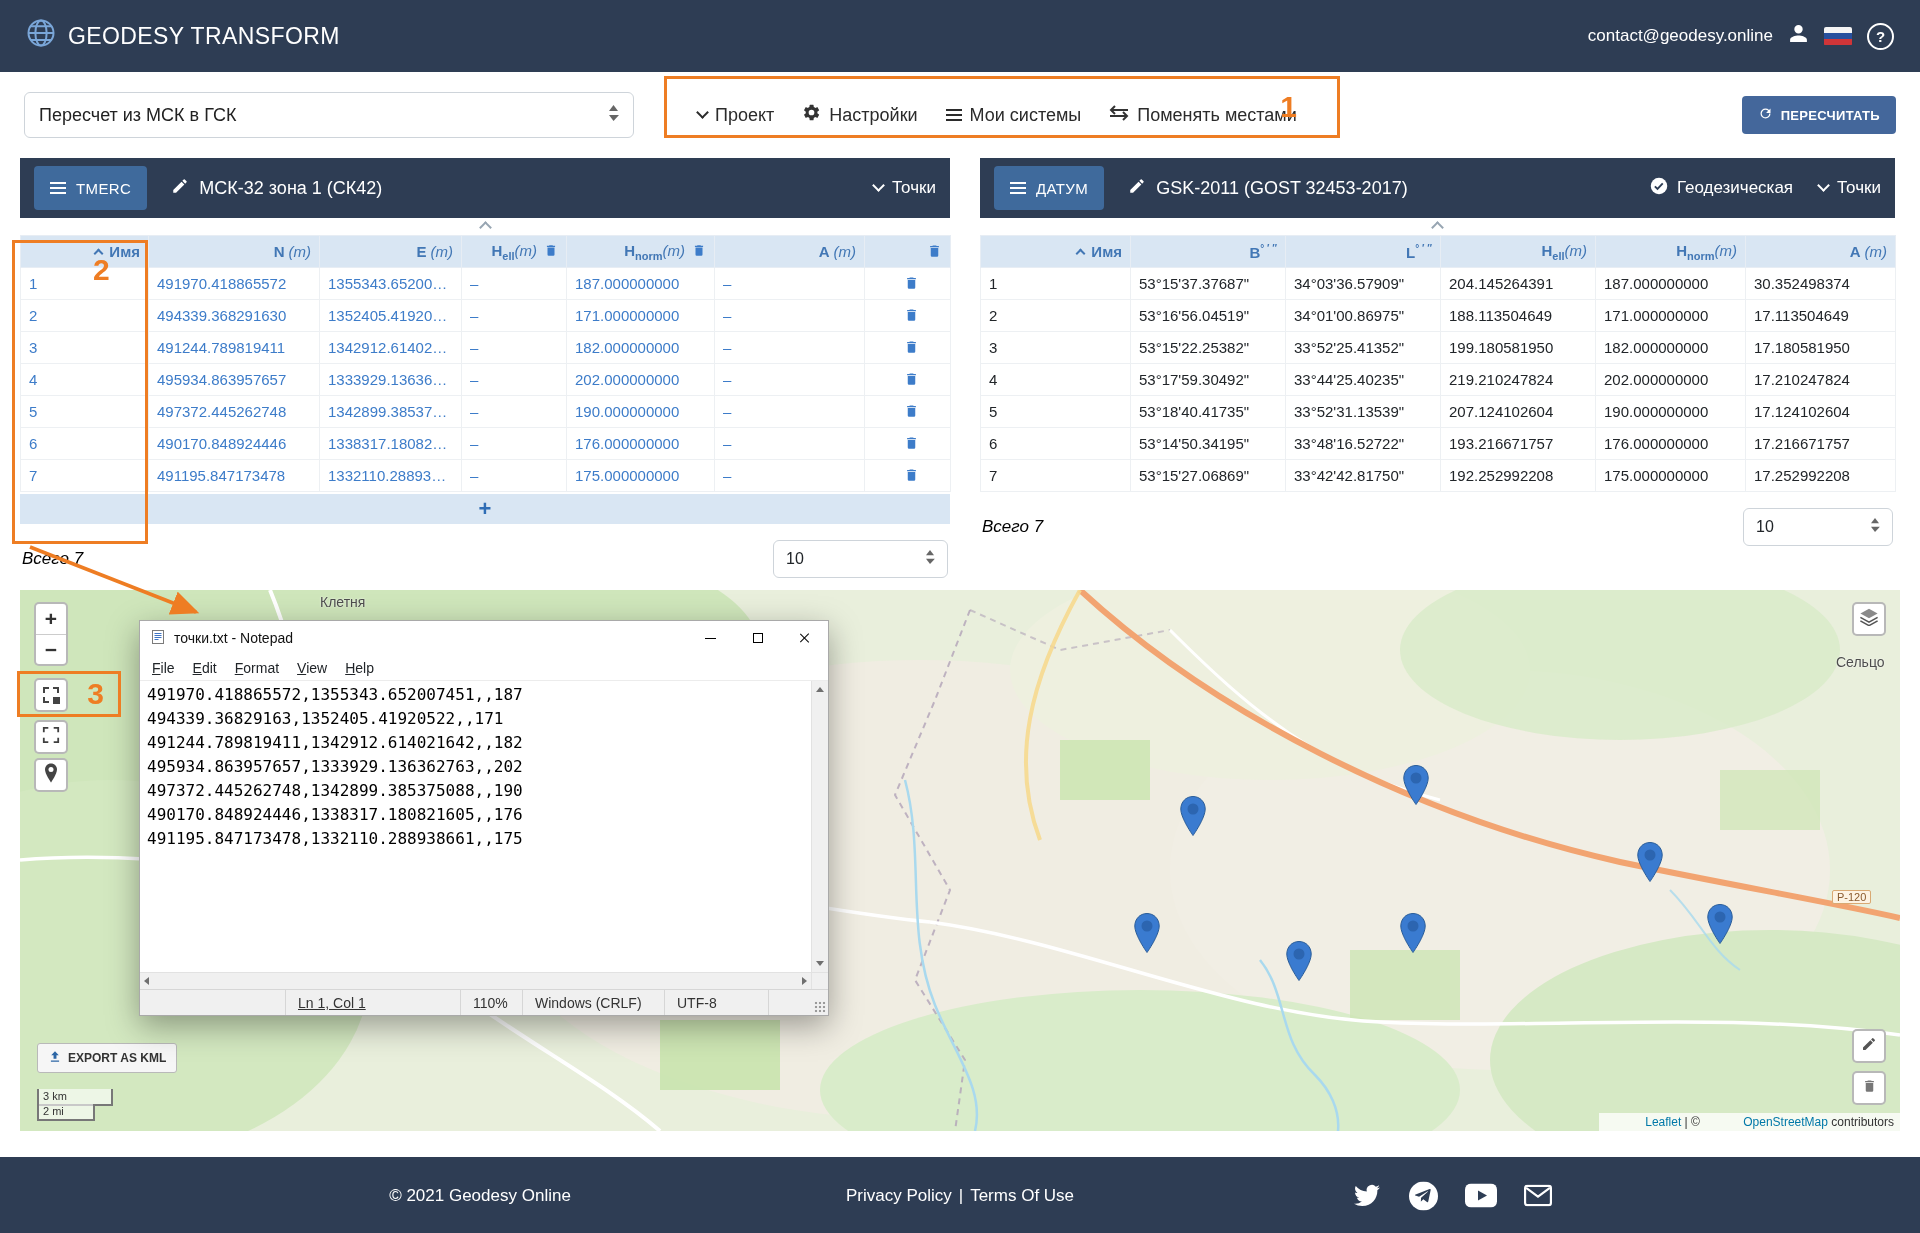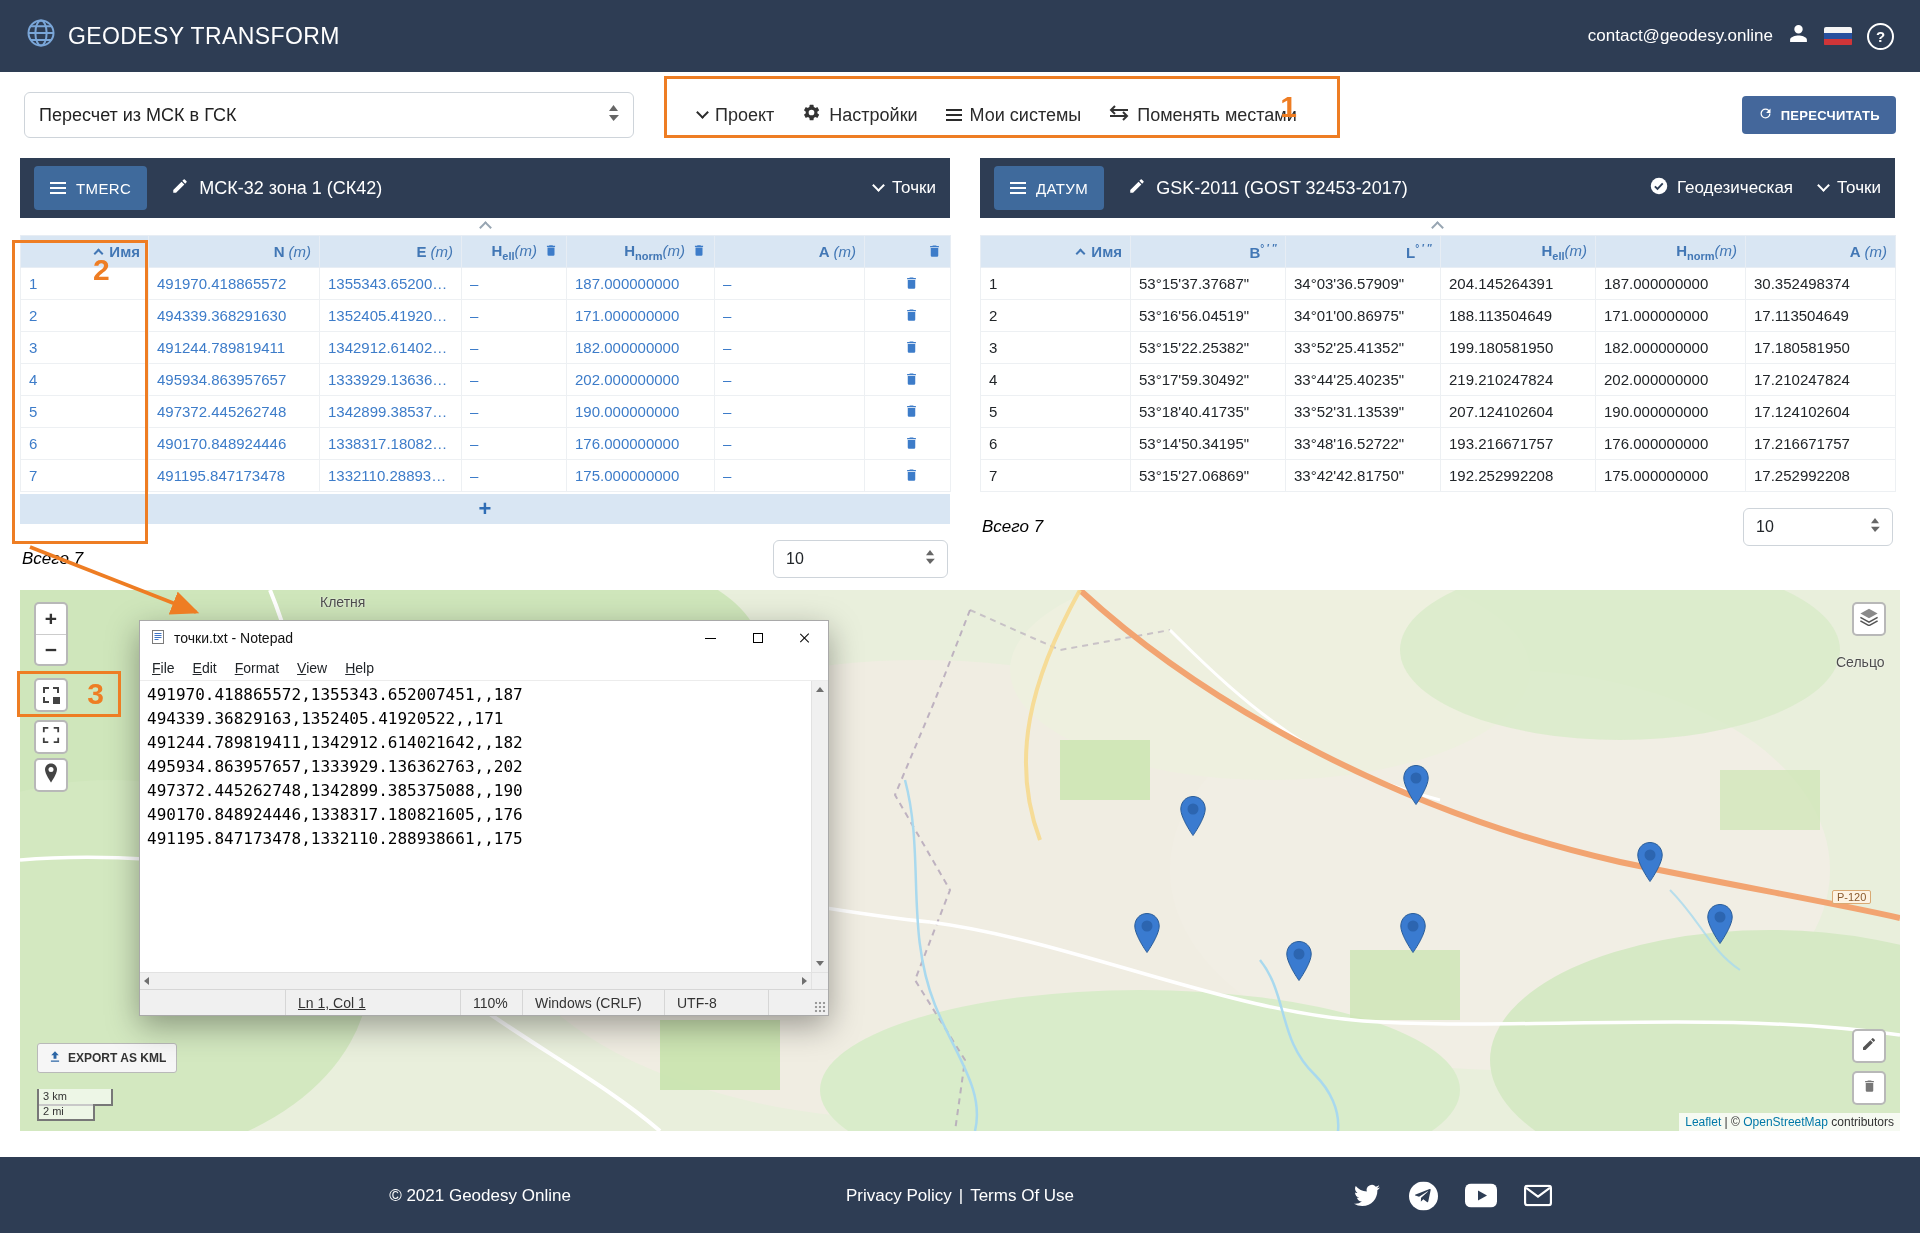--- a/index.html
+++ b/index.html
@@ -64,21 +64,21 @@
   .draw-btn { left: auto; right: 14px; top: auto; bottom: 68px; }
   .delshape-btn { left: auto; right: 14px; top: auto; bottom: 26px; }
   .sel-ic { width: 16px; height: 16px; border: 2px dashed #444; position: relative; }
   .sel-ic::after { content: ""; position: absolute; right: -4px; bottom: -4px; width: 7px; height: 7px; background: #444; border: 1px solid #fff; }
   .marker { position: absolute; transform: translate(-50%, -100%); cursor: pointer; }
   .export-kml { position: absolute; left: 17px; bottom: 58px; background: #f6f6f6; border: 1px solid #b9b9b9; border-radius: 3px; height: 30px; display: flex; align-items: center; gap: 6px; padding: 0 10px; font-size: 12px; font-weight: 700; color: #333; cursor: pointer; font-family: inherit; }
   .scale { position: absolute; left: 17px; bottom: 10px; font-size: 11px; color: #333; }
   .scale-line { background: rgba(255,255,255,.6); border: 2px solid #777; border-top: none; padding: 0 4px; height: 17px; line-height: 14px; }
   .scale-km { width: 76px; } .scale-mi { width: 58px; margin-top: -2px; }
   .attribution { position: absolute; right: 0; bottom: 0; background: rgba(255,255,255,.78); font-size: 12px; padding: 2px 6px; color: #333; }
-  .attribution .lnk { color: #0078a8; cursor: pointer; }
+  .attribution .lnk { color: #0078a8; cursor: pointer; margin-left: 40px; }
   
   .notepad { position: absolute; left: 119px; top: 30px; width: 690px; height: 396px; background: #fff; border: 1px solid #a9a9a9; box-shadow: 0 10px 30px rgba(0,0,0,.35); display: flex; flex-direction: column; z-index: 5; }
   .np-title { height: 34px; display: flex; align-items: center; padding-left: 10px; gap: 8px; font-size: 14px; color: #111; }
   .np-controls { margin-left: auto; display: flex; height: 100%; }
   .np-ctl { width: 47px; height: 100%; display: flex; align-items: center; justify-content: center; cursor: pointer; }
   .np-min-g { width: 11px; height: 1px; background: #000; display: block; }
   .np-max-g { width: 10px; height: 10px; border: 1px solid #000; display: block; }
   .x-icon { position: relative; width: 12px; height: 12px; display: block; }
   .x-icon::before, .x-icon::after { content: ""; position: absolute; left: 5.5px; top: 0; width: 1.3px; height: 12px; background: #000; }
   .x-icon::before { transform: rotate(45deg); } .x-icon::after { transform: rotate(-45deg); }

